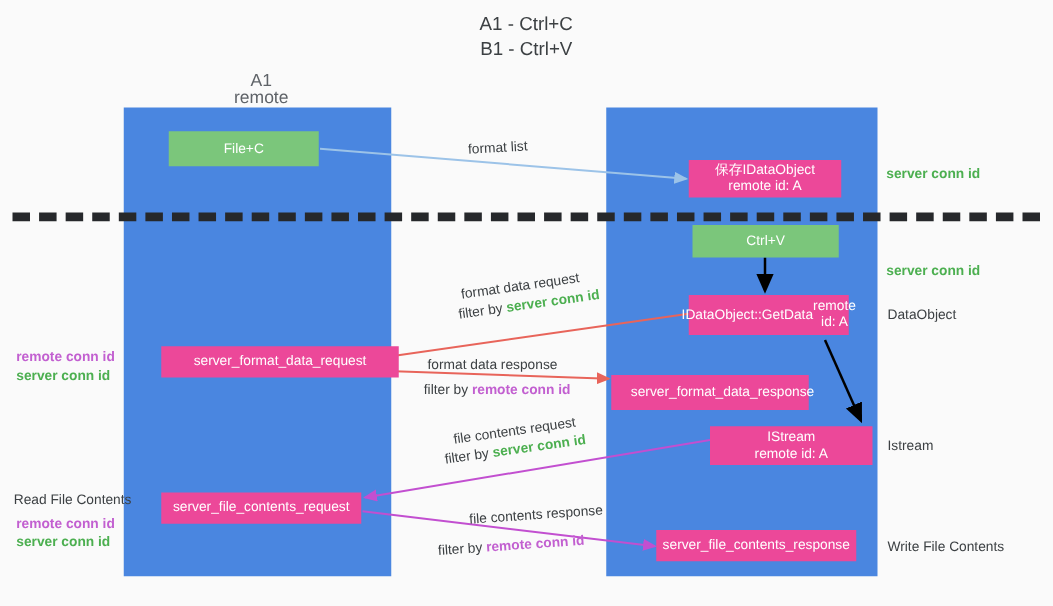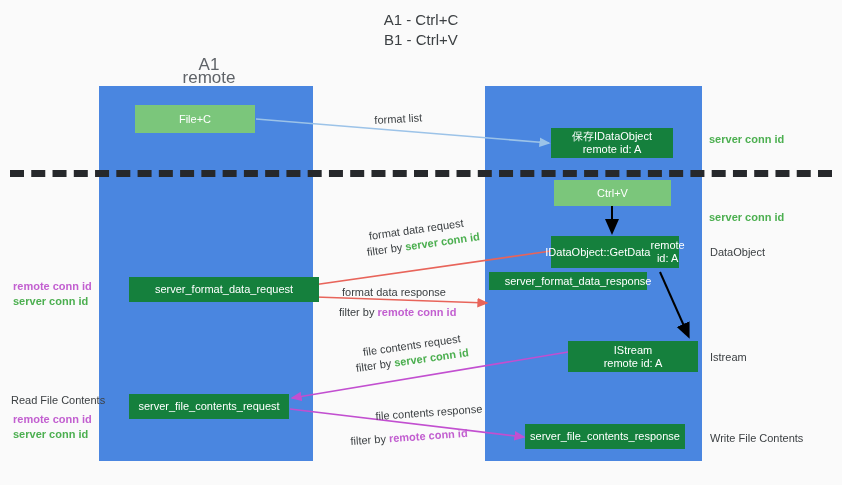--- a/index.html
+++ b/index.html
@@ -14,35 +14,35 @@
   .abs{position:absolute;}
 
   
   #title{
     left:0;top:10px;width:842px;text-align:center;
     font-size:15px;line-height:20px;color:#3c4043;
   }
 
   
   .col-head{
-    font-size:17px;line-height:13px;text-align:center;color:#5f6368;
+    font-size:14px;line-height:13px;text-align:center;color:#5f6368;
   }
 
   
   .lane{background:#4a86e0;}
 
   
   .box{
     box-sizing:border-box;
     display:flex;align-items:center;justify-content:center;
     text-align:center;
     color:#ffffff;font-size:11px;line-height:13px;
   }
   .box.green{background:#7bc67b;}
-  .box.orange{background:#15803d;}
+  .box.orange{background:#ec4899;}
   .box .l2{display:block;}
 
   
   #dashed{
     left:10px;top:170px;width:822px;height:0;
     border-top:7px dashed #26282b;
   }
 
   
   .lbl{font-size:11px;line-height:14px;color:#3c4043;white-space:nowrap;}
@@ -122,21 +122,21 @@
 
   <div class="abs box orange" style="left:568px;top:341px;width:130px;height:31px;flex-direction:column;">
     <span>IStream</span>
     <span class="l2">remote id: A</span>
   </div>
 
   <div class="abs box orange" style="left:129px;top:277px;width:190px;height:25px;">
     <span>server_format_data_request</span>
   </div>
 
-  <div class="abs box orange" style="left:489px;top:272px;width:158px;height:18px;padding-left:20px;">
+  <div class="abs box orange" style="left:489px;top:300px;width:158px;height:28px;padding-left:20px;">
     <span>server_format_data_response</span>
   </div>
 
   <div class="abs box orange" style="left:525px;top:424px;width:160px;height:25px;">
     <span>server_file_contents_response</span>
   </div>
 
   <div class="abs box orange" style="left:129px;top:394px;width:160px;height:25px;">
     <span>server_file_contents_request</span>
   </div>

